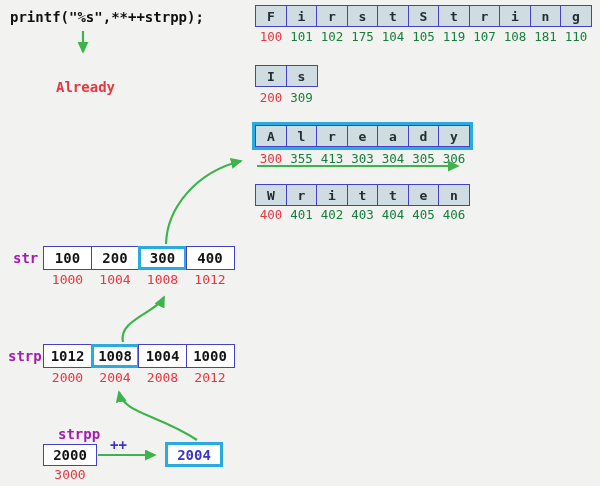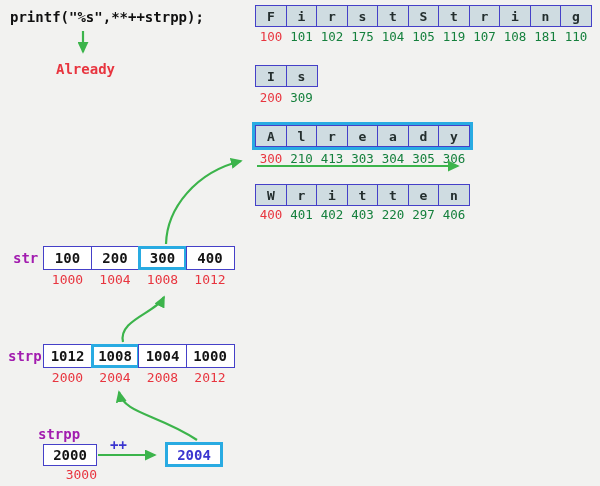--- a/index.html
+++ b/index.html
@@ -28,32 +28,32 @@
   .pc + .pc{margin-left:-1.5px;}
   .pc.hl{border:3px solid var(--cyan);}
   .pa{width:49px;text-align:center;font:13px "DejaVu Sans Mono",monospace;color:var(--red);}
   .pa + .pa{margin-left:-1.5px;}
   .arrlabel{font:bold 14px "DejaVu Sans Mono",monospace;color:#a21caf;}
   .ppbox{box-sizing:border-box;position:absolute;border:1.5px solid var(--indigo);background:#fff;
       display:flex;align-items:center;justify-content:center;
       font:bold 14px "DejaVu Sans Mono",monospace;color:#141414;}
   .ppbox.hl{border:3px solid var(--cyan);color:#3a35cf;}
   .plusplus{font:bold 14px "DejaVu Sans Mono",monospace;color:#3a35cf;}
-  .addrsmall{font:13px "DejaVu Sans Mono",monospace;color:var(--red);text-align:right;}
+  .addrsmall{font:13px "DejaVu Sans Mono",monospace;color:var(--red);text-align:center;}
   svg.overlay{position:absolute;left:0;top:0;pointer-events:none;}
   .garrow{stroke:var(--green);fill:none;stroke-width:2.2px;}
 </style>
 </head>
 <body>
 
 <div id="canvas">
 
   <div class="abs code" style="left:10px;top:9px">printf("%s",**++strpp);</div>
 
-  <div class="abs resultword" style="left:56px;top:61px">Already</div>
+  <div class="abs resultword" style="left:56px;top:79px">Already</div>
 
   <div class="cellrow" style="left:255px;top:5px">
     <div class="cc">F</div>
     <div class="cc">i</div>
     <div class="cc">r</div>
     <div class="cc">s</div>
     <div class="cc">t</div>
     <div class="cc">S</div>
     <div class="cc">t</div>
     <div class="cc">r</div>
@@ -88,21 +88,21 @@
     <div class="cc">A</div>
     <div class="cc">l</div>
     <div class="cc">r</div>
     <div class="cc">e</div>
     <div class="cc">a</div>
     <div class="cc">d</div>
     <div class="cc">y</div>
   </div>
   <div class="addrrow" style="left:255px;top:151px">
     <div class="ca red">300</div>
-    <div class="ca">210</div>
+    <div class="ca">355</div>
     <div class="ca">413</div>
     <div class="ca">303</div>
     <div class="ca">304</div>
     <div class="ca">305</div>
     <div class="ca">306</div>
   </div>
 
   <div class="cellrow" style="left:255px;top:184px">
     <div class="cc">W</div>
     <div class="cc">r</div>
@@ -110,22 +110,22 @@
     <div class="cc">t</div>
     <div class="cc">t</div>
     <div class="cc">e</div>
     <div class="cc">n</div>
   </div>
   <div class="addrrow" style="left:255px;top:207px">
     <div class="ca red">400</div>
     <div class="ca">401</div>
     <div class="ca">402</div>
     <div class="ca">403</div>
-    <div class="ca">220</div>
-    <div class="ca">297</div>
+    <div class="ca">404</div>
+    <div class="ca">405</div>
     <div class="ca">406</div>
   </div>
 
   <div class="abs arrlabel" style="left:13px;top:250px">str</div>
   <div class="cellrow" style="left:43px;top:246px">
     <div class="pc">100</div>
     <div class="pc">200</div>
     <div class="pc hl">300</div>
     <div class="pc">400</div>
   </div>
@@ -143,21 +143,21 @@
     <div class="pc">1004</div>
     <div class="pc">1000</div>
   </div>
   <div class="addrrow" style="left:43px;top:370px">
     <div class="pa">2000</div>
     <div class="pa">2004</div>
     <div class="pa">2008</div>
     <div class="pa">2012</div>
   </div>
 
-  <div class="abs arrlabel" style="left:38px;top:426px">strpp</div>
+  <div class="abs arrlabel" style="left:58px;top:426px">strpp</div>
   <div class="ppbox" style="left:43px;top:444px;width:54px;height:22px">2000</div>
   <div class="abs addrsmall" style="left:43px;top:467px;width:54px">3000</div>
   <div class="abs plusplus" style="left:110px;top:437px">++</div>
   <div class="ppbox hl" style="left:165px;top:442px;width:58px;height:25px">2004</div>
 
   <svg class="overlay" width="600" height="486" viewBox="0 0 600 486">
     <defs>
       <marker id="ah" markerWidth="5.6" markerHeight="5" refX="4.6" refY="2.5" orient="auto" markerUnits="strokeWidth">
         <path d="M0,0 L5.4,2.5 L0,5 z" fill="#3cb44b"></path>
       </marker>

